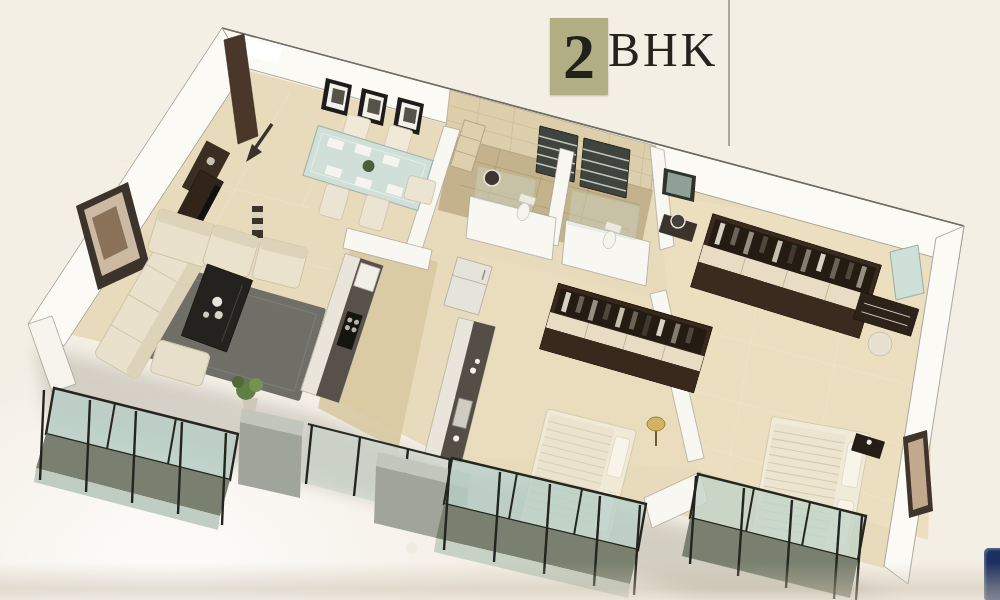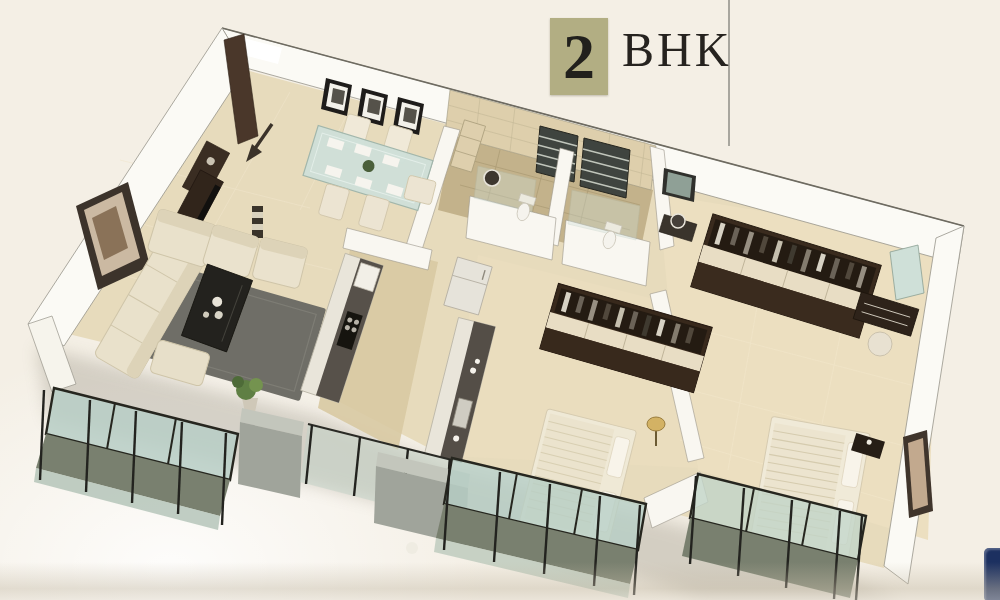--- a/index.html
+++ b/index.html
@@ -19,21 +19,21 @@
     pointer-events:none;
   }
   svg.plan{position:absolute;left:0;top:0;}
   .unit-badge{position:absolute;left:550px;top:18px;display:flex;align-items:flex-start;}
   .badge-square{
     width:58px;height:77px;display:flex;align-items:center;justify-content:center;
     font-size:64px;font-weight:bold;color:#21201c;
     box-shadow:0 1px 2px rgba(90,85,60,.35);
   }
   .badge-text{
-    margin-left:14px;margin-top:8px;font-size:48px;letter-spacing:3px;color:#26231f;
+    margin-left:0;margin-top:8px;font-size:48px;letter-spacing:3px;color:#26231f;
     font-family:"Liberation Serif", serif;line-height:1.0;
   }
   .header-divider{position:absolute;left:728px;top:0;width:2px;height:146px;opacity:.75;}
   .corner-logo{
     position:absolute;left:984px;top:548px;width:26px;height:54px;
     border-radius:5px 0 0 5px;box-shadow:inset 2px 2px 2px rgba(255,255,255,.25);
   }
 </style>
 </head>
 <body>

